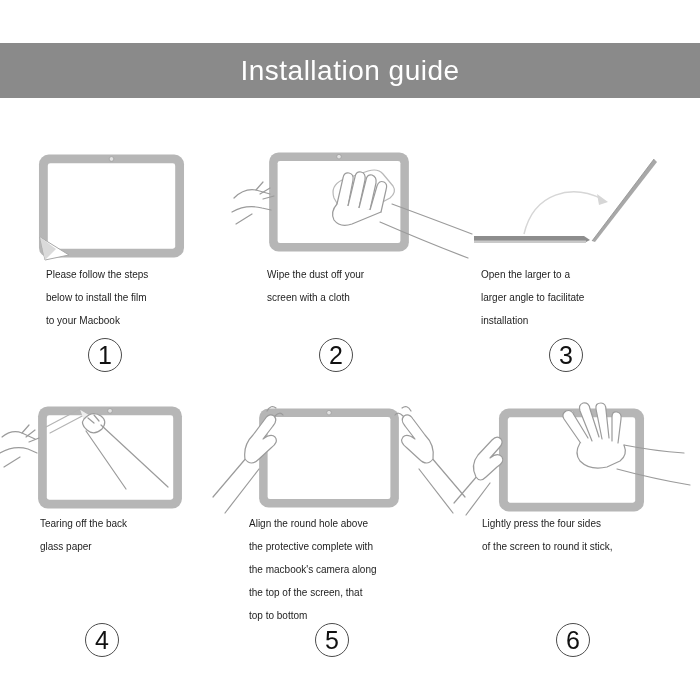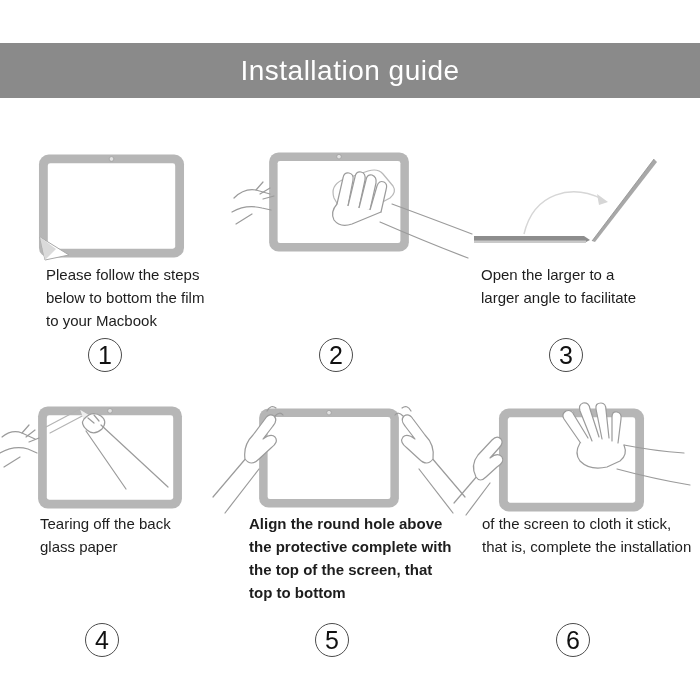--- a/index.html
+++ b/index.html
@@ -9,21 +9,21 @@
     border-radius:13px;
   }
   .header-bar{
     position:absolute;left:0;top:43px;width:700px;height:55px;
     background:#8a8a8a;color:#ffffff;
     display:flex;align-items:center;justify-content:center;
     font-size:28px;letter-spacing:0.5px;
   }
   .illus{position:absolute;}
   .caption{
-    position:absolute;color:#1d1d1d;font-size:15px;line-height:23px;
+    position:absolute;color:#1d1d1d;font-size:10px;line-height:23px;
   }
   .caption span{display:block;white-space:nowrap;}
   .stepnum{
     position:absolute;width:34px;height:34px;border:1.5px solid #4c4c4c;border-radius:50%;
     display:flex;align-items:center;justify-content:center;
     font-size:25px;color:#111111;background:#ffffff;box-sizing:border-box;
   }
   svg{display:block;overflow:visible;}
 </style>
 </head>
@@ -52,21 +52,21 @@
     <span>Installation guide</span>
   </div>
 
   <svg class="illus" style="left:36px;top:152px;" width="152" height="112" viewBox="0 0 152 112">
     <use href="#tablet-frame" x="2" y="1" width="147" height="106"></use>
     <path d="M 4,85 L 33,103 L 9,108 Z" fill="#ffffff" stroke="#a8a8a8" stroke-width="1" stroke-linejoin="round"></path>
     <path d="M 4,85 L 20,97 L 9,108 Z" fill="#dadada"></path>
   </svg>
   <div class="caption" style="left:46px;top:263px;">
     <span>Please follow the steps</span>
-    <span>below to bottom the film</span>
+    <span>below to install the film</span>
     <span>to your Macbook</span>
   </div>
   <div class="stepnum" style="left:88px;top:338px;">
     <span>1</span>
   </div>
 
   <svg class="illus" style="left:230px;top:146px;" width="272" height="122" viewBox="0 0 272 122">
     <use href="#tablet-frame" x="38" y="5" width="142" height="102"></use>
     <g fill="none" stroke="#9b9b9b" stroke-width="1.2" stroke-linecap="round" stroke-linejoin="round">
 
@@ -83,38 +83,43 @@
       <path d="M 118,60 L 125,31 Q 126,25 131,26 Q 136,27 135,34 L 129,62" fill="#ffffff"></path>
       <path d="M 129,62 L 136,34 Q 137,28 142,29 Q 147,31 146,37 L 140,64" fill="#ffffff"></path>
       <path d="M 140,64 L 147,40 Q 149,34 154,36 Q 158,38 156,44 L 151,66" fill="#ffffff"></path>
 
       <path d="M 107,58 Q 100,66 104,74 Q 110,82 122,78 L 151,66" fill="#ffffff"></path>
 
       <path d="M 162,58 Q 200,72 242,88"></path>
       <path d="M 150,76 Q 196,96 238,112"></path>
     </g>
   </svg>
+  <div class="caption" style="left:267px;top:263px;">
+    <span>Wipe the dust off your</span>
+    <span>screen with a cloth</span>
+  </div>
   <div class="stepnum" style="left:319px;top:338px;">
     <span>2</span>
   </div>
 
   <svg class="illus" style="left:468px;top:150px;" width="220" height="100" viewBox="0 0 220 100">
 
     <path d="M 6,86 L 116,86 L 122,90 L 116,93 L 6,93 Z" fill="#8d8d8d"></path>
     <rect x="6" y="90.5" width="112" height="2.5" fill="#c9c9c9"></rect>
 
     <path d="M 124,91 L 186,9 L 189,12 L 127,92 Z" fill="#a8a8a8"></path>
     <path d="M 124,91 L 186,9" stroke="#8f8f8f" stroke-width="0.8" fill="none"></path>
 
     <path d="M 56,84 C 66,42 104,34 134,49" fill="none" stroke="#d6d6d6" stroke-width="1.5"></path>
     <path d="M 140,52 l -11,-8 l 2,11 z" fill="#d6d6d6"></path>
   </svg>
   <div class="caption" style="left:481px;top:263px;">
     <span>Open the larger to a</span>
     <span>larger angle to facilitate</span>
+    <span>installation</span>
   </div>
   <div class="stepnum" style="left:549px;top:338px;">
     <span>3</span>
   </div>
 
   <svg class="illus" style="left:0px;top:393px;" width="224" height="126" viewBox="0 0 224 126">
     <use href="#tablet-frame" x="37" y="12" width="146" height="105"></use>
     <g fill="none" stroke="#9b9b9b" stroke-width="1.2" stroke-linecap="round" stroke-linejoin="round">
 
       <path d="M 50,40 L 86,21" stroke="#b4b4b4"></path>
@@ -141,23 +146,24 @@
   </div>
   <div class="stepnum" style="left:85px;top:623px;">
     <span>4</span>
   </div>
 
   <svg class="illus" style="left:213px;top:393px;" width="252" height="124" viewBox="0 0 252 124">
     <use href="#tablet-frame" x="45" y="14" width="142" height="102"></use>
     <use href="#s5hand" x="0" y="0"></use>
     <use href="#s5hand" transform="translate(252,0) scale(-1,1)"></use>
   </svg>
-  <div class="caption" style="left:249px;top:512px;font-weight:bold;">
+  <div class="caption" style="left:249px;top:512px;">
     <span>Align the round hole above</span>
     <span>the protective complete with</span>
+    <span>the macbook's camera along</span>
     <span>the top of the screen, that</span>
     <span>top to bottom</span>
   </div>
   <div class="stepnum" style="left:315px;top:623px;">
     <span>5</span>
   </div>
 
   <svg class="illus" style="left:452px;top:393px;" width="248" height="126" viewBox="0 0 248 126">
     <use href="#tablet-frame" x="46" y="14" width="147" height="106"></use>
     <g fill="none" stroke="#9b9b9b" stroke-width="1.2" stroke-linecap="round" stroke-linejoin="round">
@@ -169,20 +175,20 @@
       <path d="M 130,52 L 112,26 Q 109,21 114,18 Q 119,16 122,22 L 136,45" fill="#ffffff"></path>
       <path d="M 140,48 L 128,18 Q 126,12 131,10 Q 137,9 138,16 L 147,44" fill="#ffffff"></path>
       <path d="M 150,46 L 144,16 Q 143,10 149,10 Q 154,10 154,17 L 157,45" fill="#ffffff"></path>
       <path d="M 160,48 L 160,24 Q 160,18 165,19 Q 170,20 169,26 L 166,50" fill="#ffffff"></path>
       <path d="M 128,50 Q 122,60 128,68 Q 138,78 155,74 L 168,68 Q 176,62 172,52" fill="#ffffff"></path>
       <path d="M 172,52 Q 202,58 232,60"></path>
       <path d="M 165,76 Q 202,86 238,92"></path>
     </g>
   </svg>
   <div class="caption" style="left:482px;top:512px;">
-    <span>of the screen to cloth it stick,</span>
-    <span>that is, complete the installation</span>
+    <span>Lightly press the four sides</span>
+    <span>of the screen to round it stick,</span>
   </div>
   <div class="stepnum" style="left:556px;top:623px;">
     <span>6</span>
   </div>
 
 </div>
 
 </body></html>

